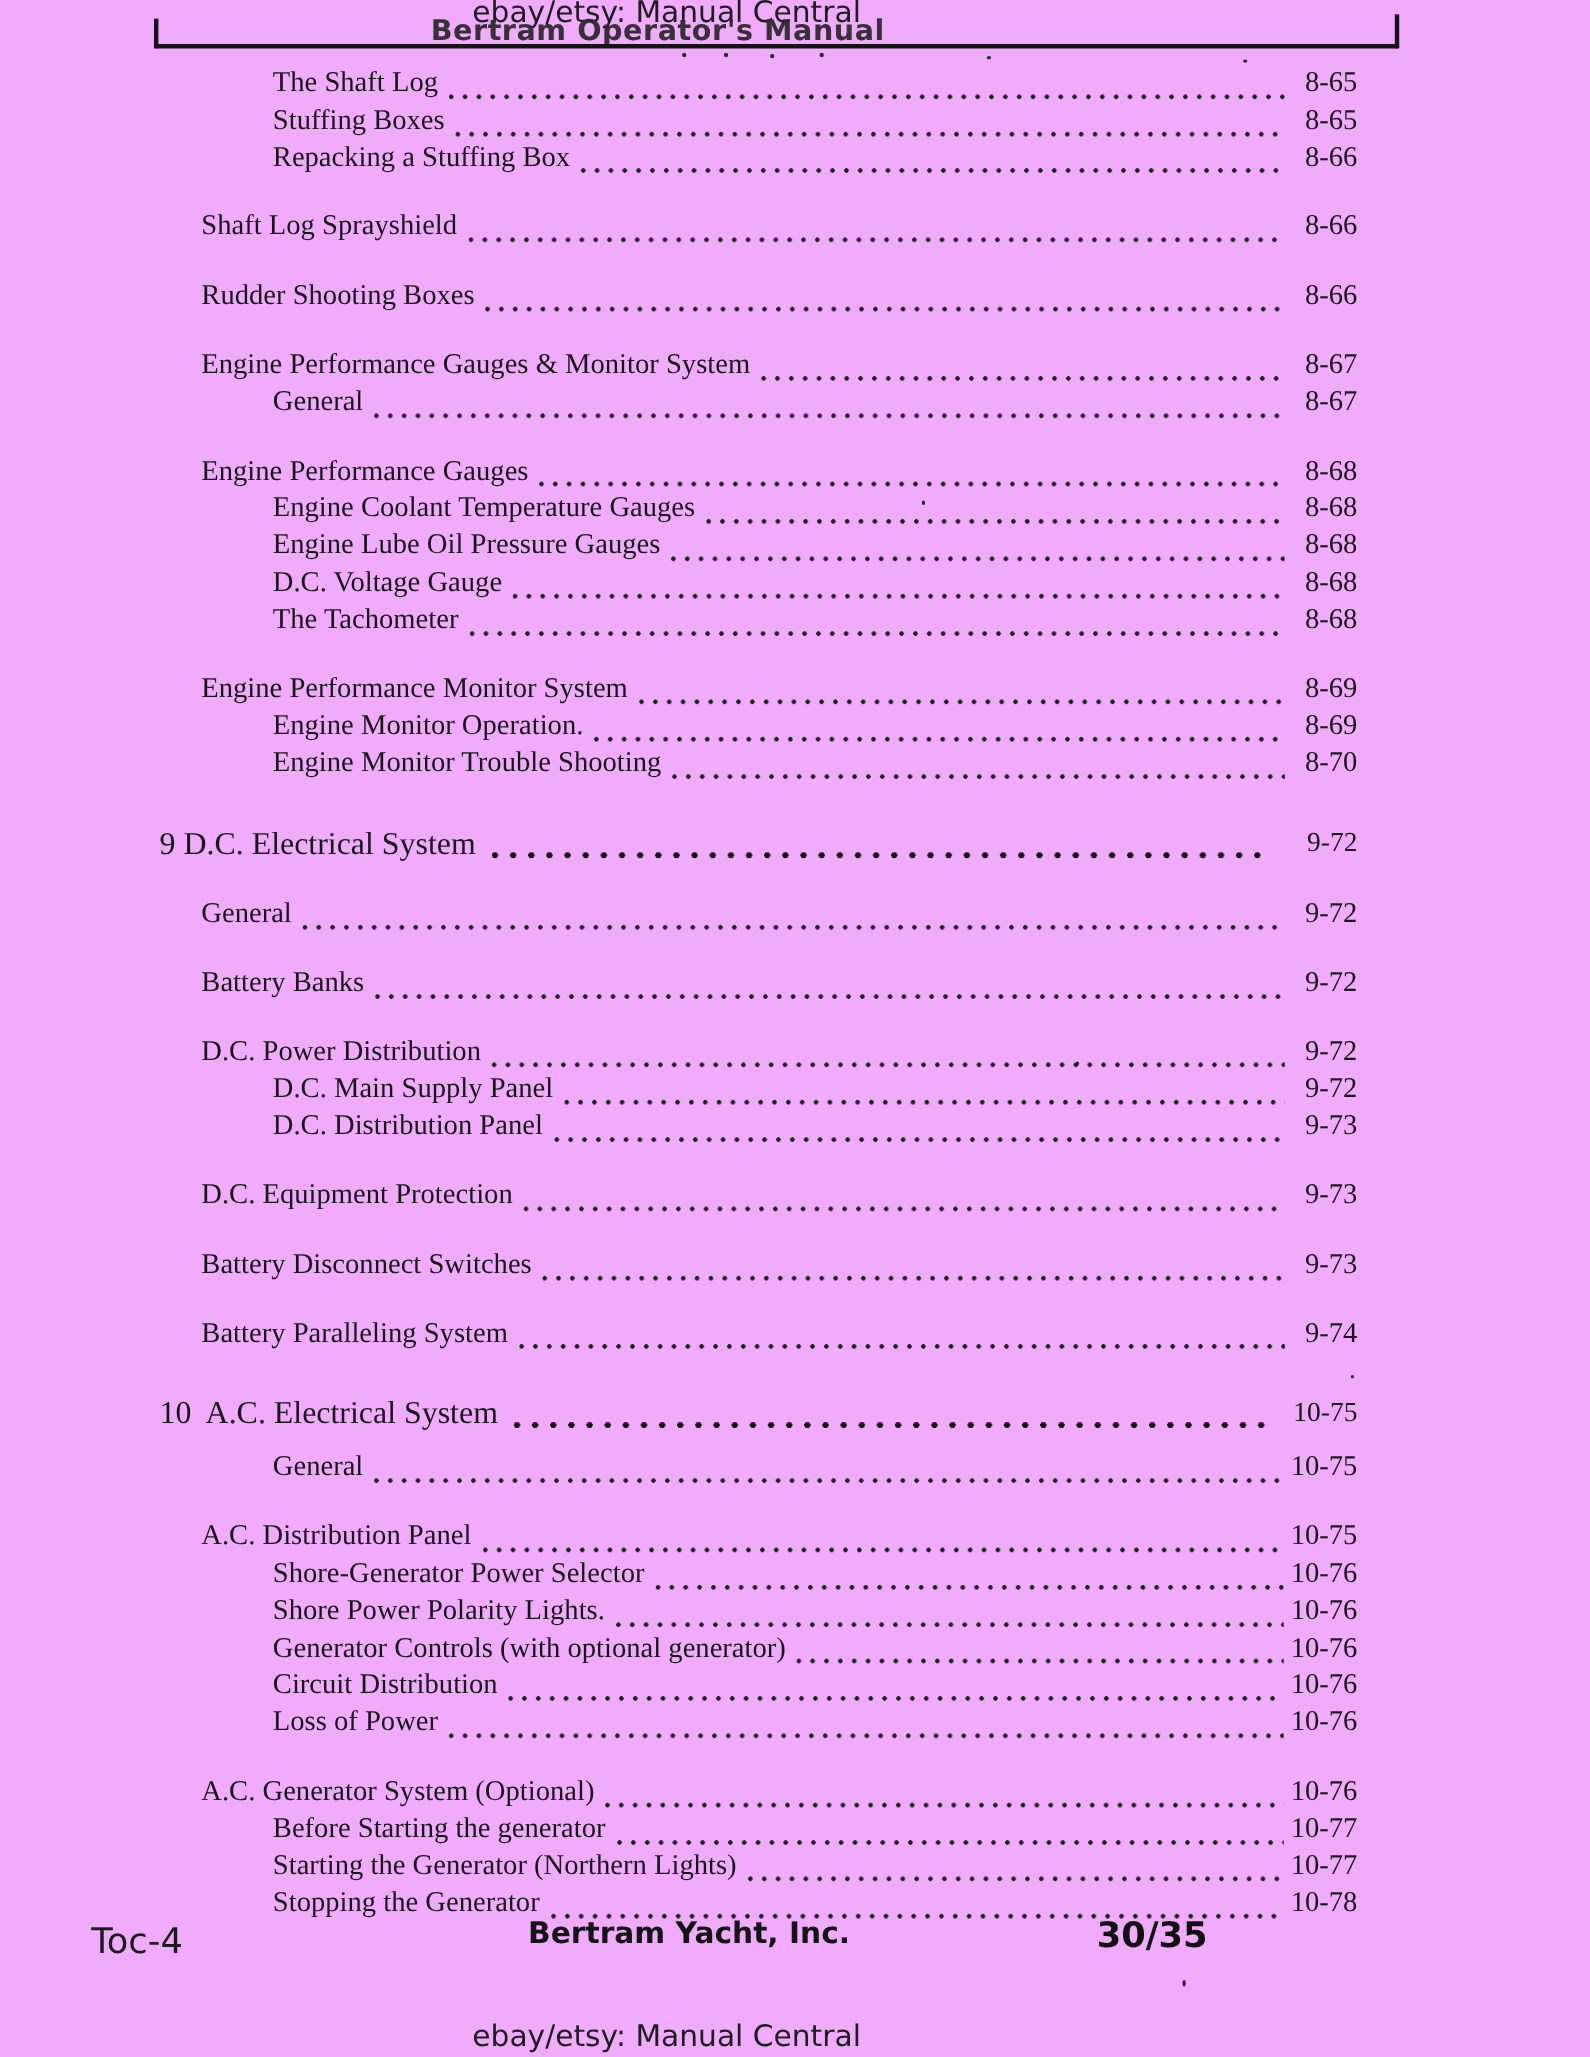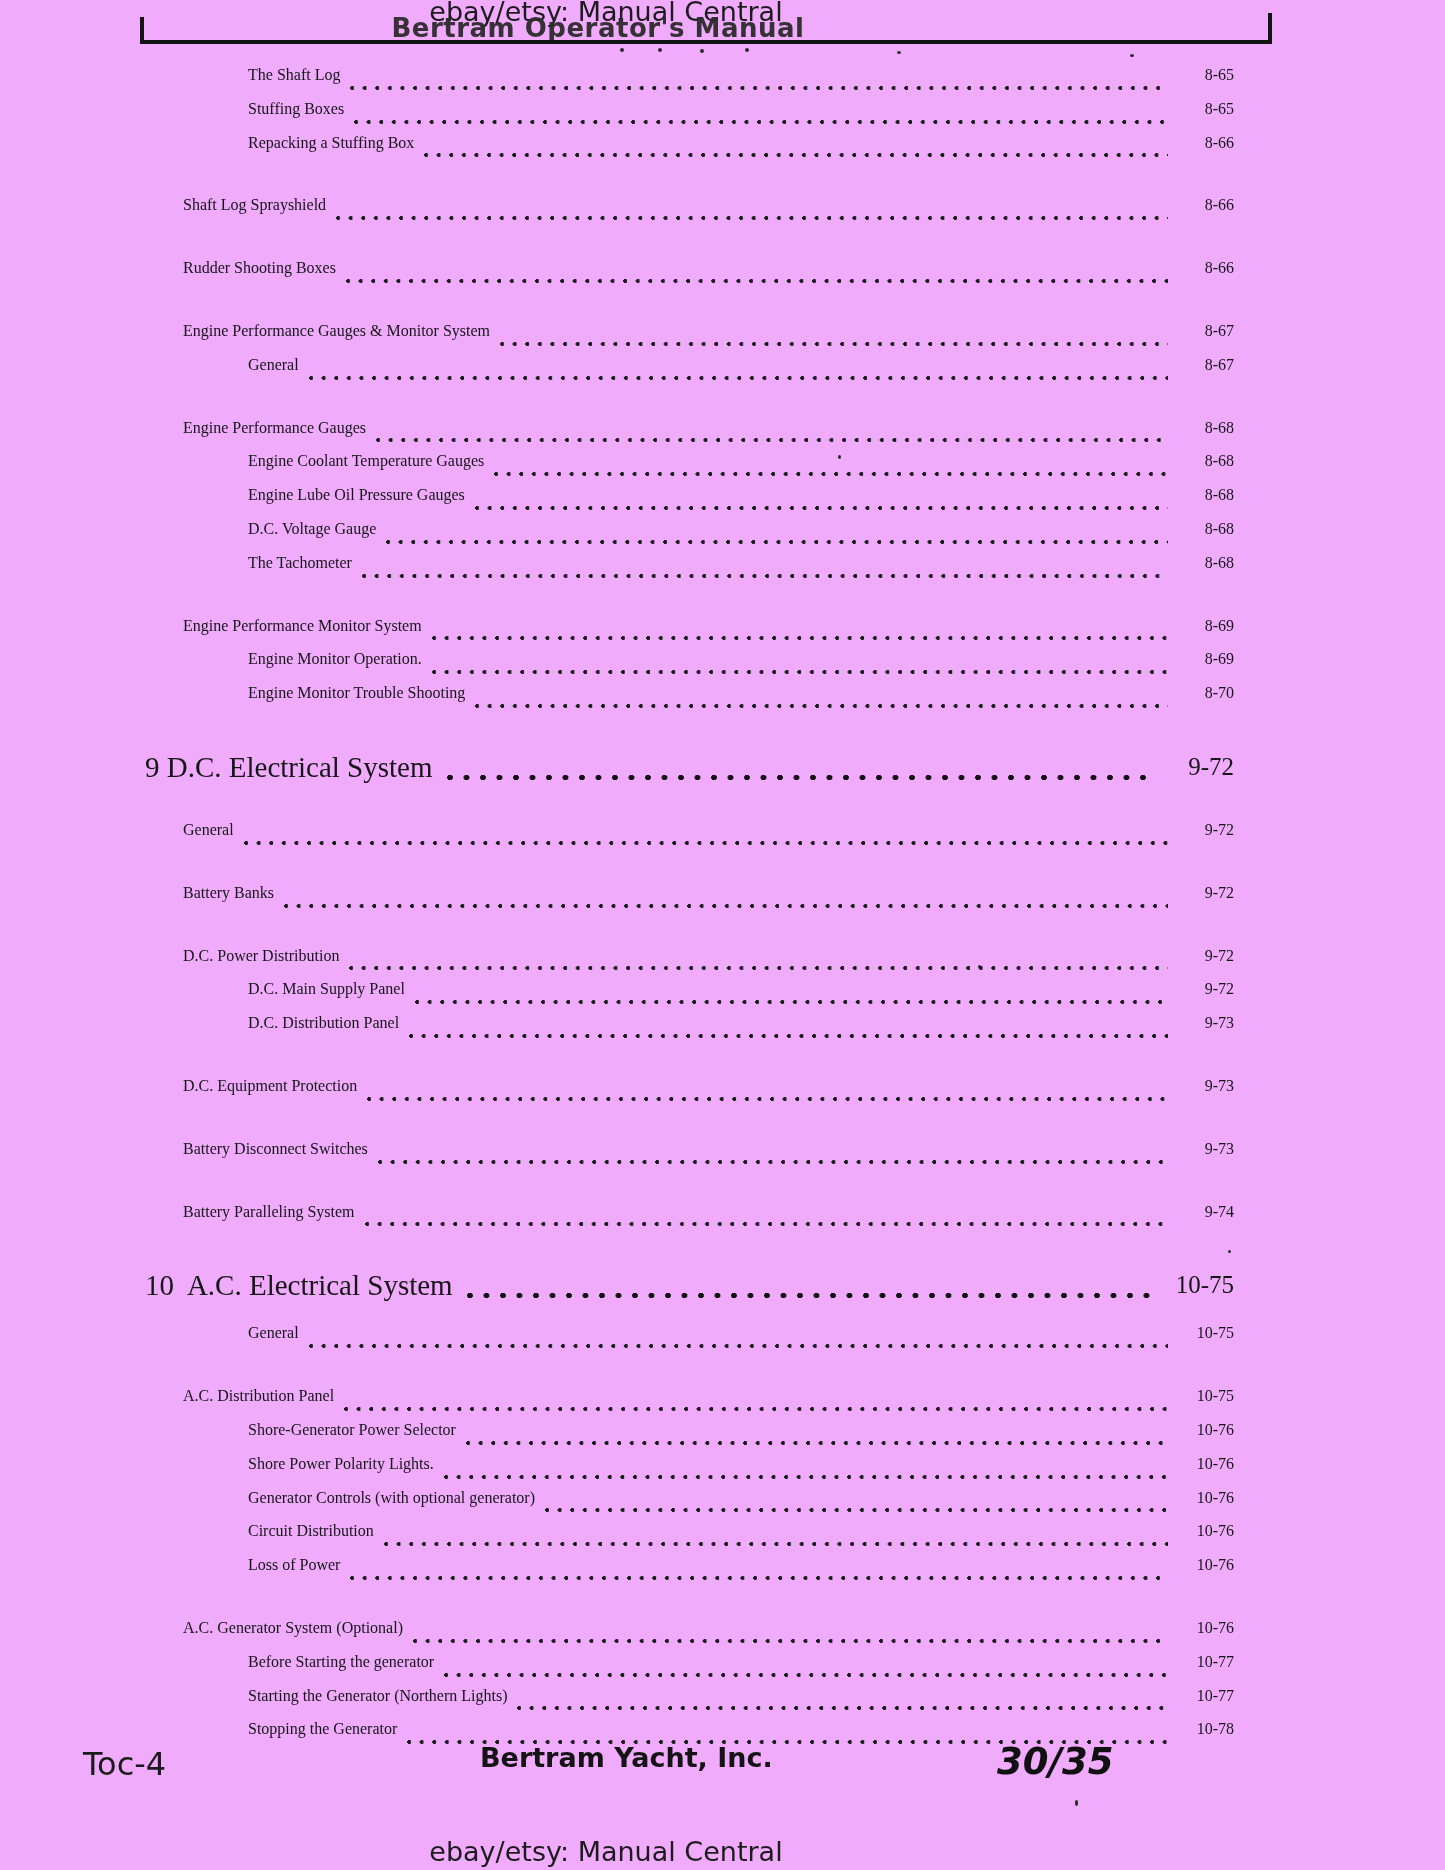--- a/index.html
+++ b/index.html
@@ -32,21 +32,21 @@
   }
   .title-rule::after {
     content:""; position:absolute; right:0; bottom:0; width:4px; height:31px; background:#141414;
   }
   .speck { position:absolute; background:#2a2a2a; border-radius:50%; }
 
   
   .toc { position:absolute; top:60px; left:103px; width:1131px; }
   .toc-row {
     display:flex; align-items:baseline;
-    height:33.8px; font-size:16px; line-height:30px;
+    height:33.8px; font-size:26px; line-height:30px;
   }
   .entry-label { white-space:pre; }
   .indent-1 { padding-left:80px;margin-top:29px; }
   .indent-2 { padding-left:145px; }
   .leader {
     flex:1 1 auto; height:6px; margin:0 6px 3px 10px; align-self:flex-end;
     background-image:radial-gradient(circle at 2.2px 3px, #1a1a1a 1.8px, transparent 2.2px);
     background-size:12.6px 6px; background-repeat:repeat-x; background-position:left bottom;
   }
   .page-num { min-width:60px; text-align:right; white-space:nowrap; }
@@ -67,21 +67,21 @@
   .footer-left {
     position:absolute; left:83px; top:1745px;
     font-family:"DejaVu Sans", sans-serif; font-size:32px; color:#1b1b1b;
   }
   .footer-center {
     position:absolute; left:480px; top:1742px;
     font-family:"DejaVu Sans", sans-serif; font-weight:bold; font-size:27px; color:#141414;
   }
   .footer-right {
     position:absolute; left:997px; top:1740px;
-    font-family:"DejaVu Sans", sans-serif; font-weight:bold; font-size:37px; color:#111;font-style:italic;
+    font-family:"DejaVu Sans", sans-serif; font-weight:bold; font-size:32px; color:#111;
   }
   .wm-bottom {
     position:absolute; top:1836px; left:606px; transform:translateX(-50%);
     font-family:"DejaVu Sans", sans-serif; font-size:27px; color:#1c1c1c; white-space:nowrap;
   }
 </style>
 </head>
 <body>
 
 <div class="page">

